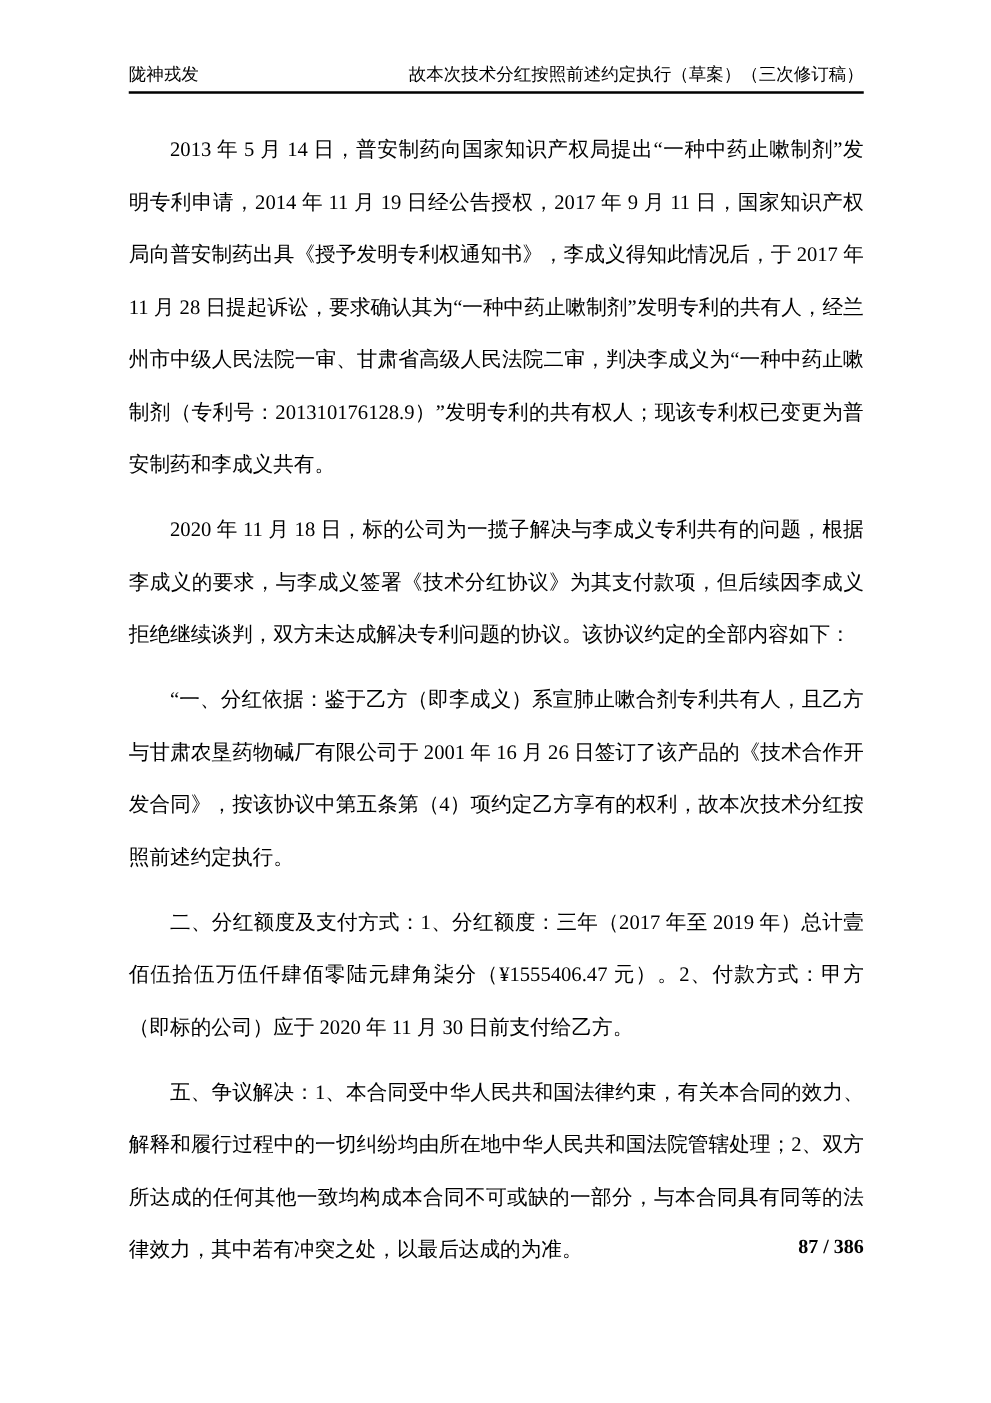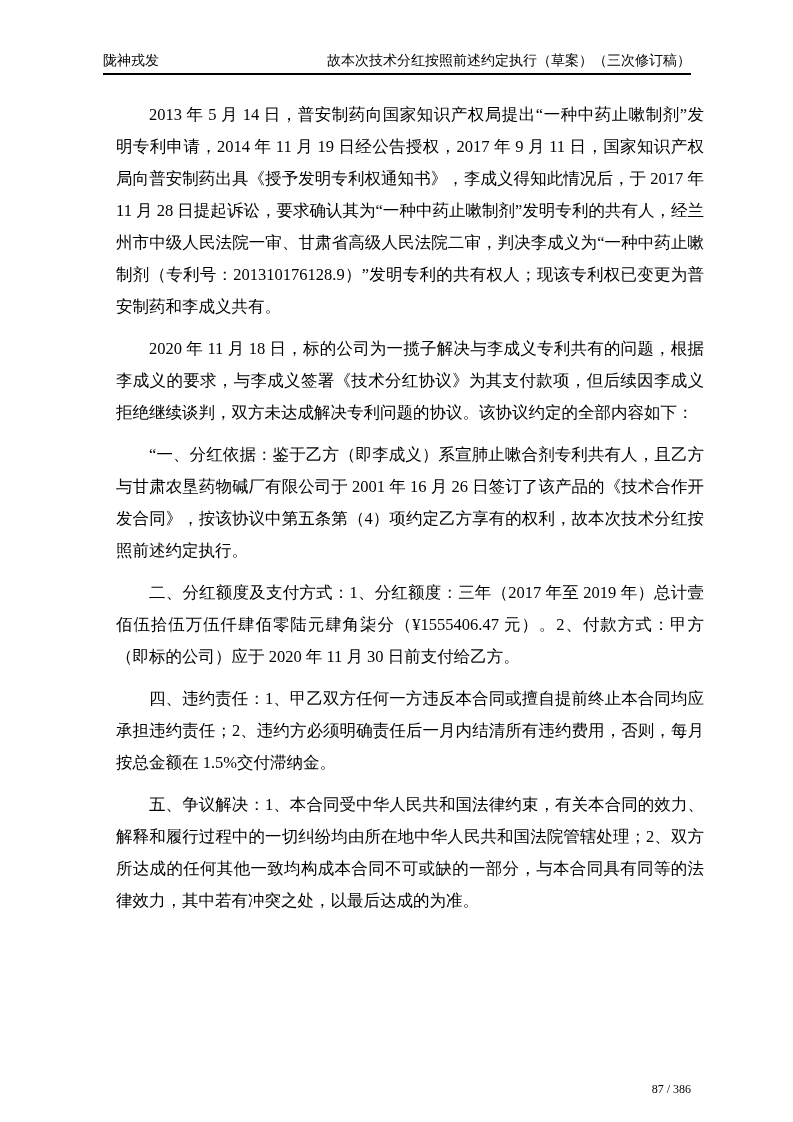--- a/index.html
+++ b/index.html
@@ -26,57 +26,56 @@
     justify-content: space-between;
     align-items: flex-end;
     font-size: 14px;
     line-height: 18px;
     padding-bottom: 3px;
     border-bottom: 2px solid #000000;
     white-space: nowrap;
   }
   .content {
     position: absolute;
-    left: 116px;
+    left: 103px;
     top: 89px;
     width: 588px;
     font-size: 16.5px;
-    line-height: 32px;
+    line-height: 42px;
     text-align: justify;
     word-break: break-all;
   }
   .content p {
     margin: 10px 0 0 0;
     text-indent: 2em;
   }
   .footer {
     position: absolute;
-    top: 1080px;
+    top: 989px;
     right: 102px;
-    font-size: 12px;
-    font-weight: normal;
+    font-size: 16px;
+    font-weight: bold;
     line-height: 18px;
   }
 </style>
 </head>
 <body>
 
 <div class="page">
 
   <div class="header">
     <span>陇神戎发</span>
     <span>故本次技术分红按照前述约定执行（草案）（三次修订稿）</span>
   </div>
 
   <div class="content">
     <p>2013 年 5 月 14 日，普安制药向国家知识产权局提出“一种中药止嗽制剂”发明专利申请，2014 年 11 月 19 日经公告授权，2017 年 9 月 11 日，国家知识产权局向普安制药出具《授予发明专利权通知书》，李成义得知此情况后，于 2017 年 11 月 28 日提起诉讼，要求确认其为“一种中药止嗽制剂”发明专利的共有人，经兰州市中级人民法院一审、甘肃省高级人民法院二审，判决李成义为“一种中药止嗽制剂（专利号：201310176128.9）”发明专利的共有权人；现该专利权已变更为普安制药和李成义共有。</p>
     <p>2020 年 11 月 18 日，标的公司为一揽子解决与李成义专利共有的问题，根据李成义的要求，与李成义签署《技术分红协议》为其支付款项，但后续因李成义拒绝继续谈判，双方未达成解决专利问题的协议。该协议约定的全部内容如下：</p>
     <p>“一、分红依据：鉴于乙方（即李成义）系宣肺止嗽合剂专利共有人，且乙方与甘肃农垦药物碱厂有限公司于 2001 年 16 月 26 日签订了该产品的《技术合作开发合同》，按该协议中第五条第（4）项约定乙方享有的权利，故本次技术分红按照前述约定执行。</p>
     <p>二、分红额度及支付方式：1、分红额度：三年（2017 年至 2019 年）总计壹佰伍拾伍万伍仟肆佰零陆元肆角柒分（¥1555406.47 元）。2、付款方式：甲方（即标的公司）应于 2020 年 11 月 30 日前支付给乙方。</p>
-    <p>四、违约责任：1、甲乙双方任何一方违反本合同或擅自提前终止本合同均应承担违约责任；2、违约方必须明确责任后一月内结清所有违约费用，否则，每月按总金额在 1.5%交付滞纳金。</p>
     <p>五、争议解决：1、本合同受中华人民共和国法律约束，有关本合同的效力、解释和履行过程中的一切纠纷均由所在地中华人民共和国法院管辖处理；2、双方所达成的任何其他一致均构成本合同不可或缺的一部分，与本合同具有同等的法律效力，其中若有冲突之处，以最后达成的为准。</p>
   </div>
 
   <div class="footer">
     <span>87 / 386</span>
   </div>
 
 </div>
 
 </body></html>

